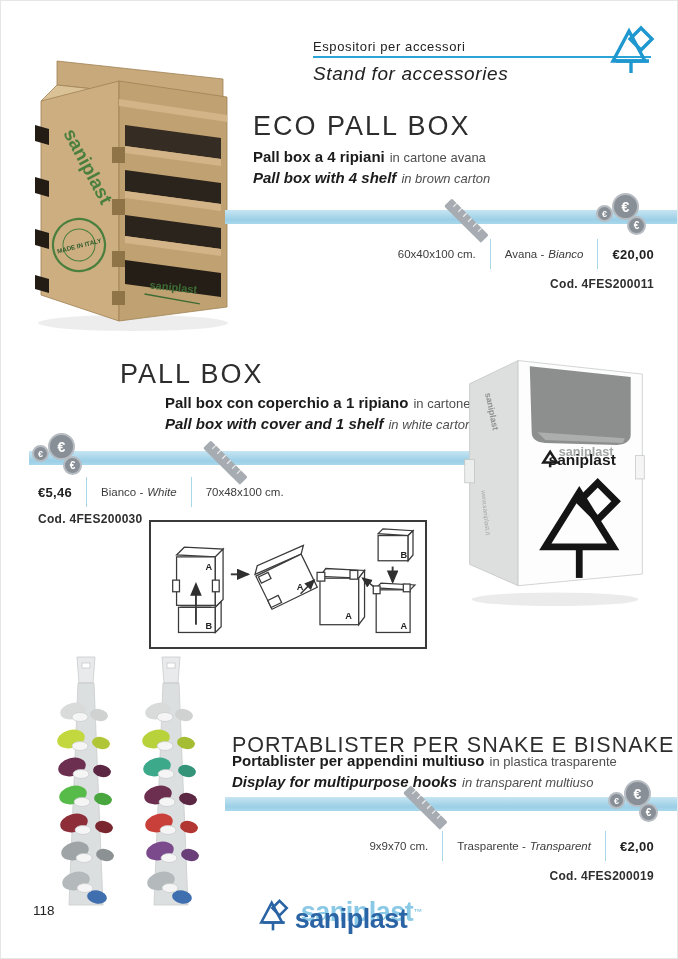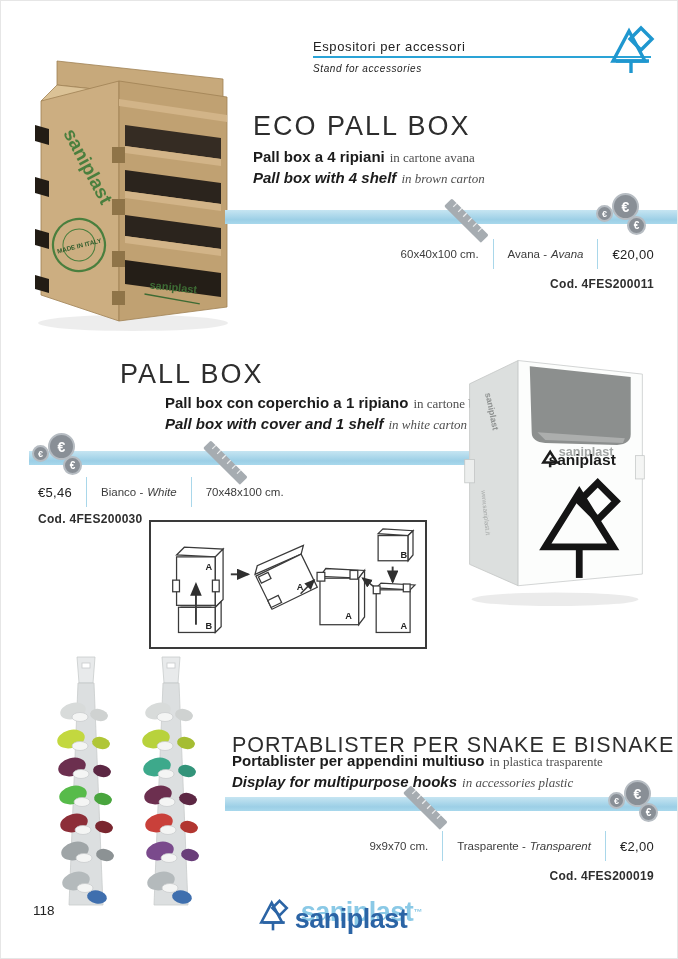--- a/index.html
+++ b/index.html
@@ -2,30 +2,30 @@
 <html><head>
 <meta charset="utf-8">
 <style>
   html,body{margin:0;padding:0;background:#fff;}
   .page{position:relative;width:678px;height:959px;background:#fff;overflow:hidden;
         font-family:"Liberation Sans",sans-serif;border:1px solid #e6e6e6;box-sizing:border-box;}
 
   
   .hdr{position:absolute;left:312px;top:38px;width:338px;}
   .hdr-it{font-size:13px;letter-spacing:.6px;color:#222;padding-bottom:2px;border-bottom:2px solid #2aa3d6;}
-  .hdr-en{font-size:10px;font-style:italic;color:#222;margin-top:5px;letter-spacing:.6px;}
+  .hdr-en{font-size:19px;font-style:italic;color:#222;margin-top:5px;letter-spacing:.6px;}
   .logo-top{position:absolute;left:604px;top:20px;}
 
   
   .ptitle{position:absolute;font-size:27px;letter-spacing:2px;color:#2d2d2d;white-space:nowrap;}
   .ptitle3{position:absolute;font-size:21.5px;letter-spacing:1px;color:#2d2d2d;white-space:nowrap;}
   .italic{font-style:italic;}
   .desc{position:absolute;font-size:13px;color:#4f4f4f;line-height:20px;white-space:nowrap;}
   .desc b{font-size:15px;color:#1b1b1b;}
-  .desc .rest{margin-left:5px;font-family:Liberation Serif, serif;}
+  .desc .rest{margin-left:5px;}
   .desc .en{font-style:italic;}
 
   
   .bar{position:absolute;height:14px;background:linear-gradient(180deg,#c6e5f2 0%,#9ccfe6 70%,#a8d8ec 100%);}
 
   
   .ruler{position:absolute;width:56px;height:56px;}
 
   
   .coins{position:absolute;width:56px;height:46px;}
@@ -34,21 +34,21 @@
   .coin.big{width:27px;height:27px;left:17px;top:0;font-size:14px;}
   .coin.s1{width:17px;height:17px;left:1px;top:12px;font-size:9px;}
   .coin.s2{width:19px;height:19px;left:32px;top:23px;font-size:10px;}
 
   
   .prow{position:absolute;display:flex;align-items:center;font-size:11.5px;color:#3c3c3c;white-space:nowrap;}
   .pcell{padding:0 14px;display:flex;gap:4px;align-items:baseline;}
   .prow.left .pcell:first-child{padding-left:0;}
   .prow.right .pcell:last-child{padding-right:0;}
   .psep{width:1px;height:30px;background:#a9d7ea;}
-  .pprice{font-weight:400;font-size:13px;color:#222;letter-spacing:.3px;}
+  .pprice{font-weight:700;font-size:13px;color:#222;letter-spacing:.3px;}
   .code{position:absolute;font-weight:700;font-size:12px;color:#2e2e2e;letter-spacing:.3px;}
 
   
   .fig{position:absolute;}
   .diagram{position:absolute;left:148px;top:519px;width:278px;height:129px;border:2px solid #3a3a3a;background:#fff;box-sizing:border-box;}
 
   
   .pagenum{position:absolute;left:32px;top:902px;font-size:13.5px;color:#222;}
   .brand{position:absolute;left:0;right:0;top:894px;display:flex;justify-content:center;align-items:flex-end;gap:5px;}
   .brand-text{position:relative;font-weight:700;font-size:27px;color:#2b64a5;letter-spacing:-.5px;line-height:1;}
@@ -149,21 +149,21 @@
     <div class="coin big">€</div>
     <div class="coin s1">€</div>
     <div class="coin s2">€</div>
   </div>
 
   <div class="prow right" style="right:23px;top:238px;">
     <div class="pcell">60x40x100 cm.</div>
     <div class="psep"></div>
     <div class="pcell">
       <span>Avana -</span>
-      <span class="italic">Avana</span>
+      <span class="italic">Bianco</span>
     </div>
     <div class="psep"></div>
     <div class="pcell pprice">€20,00</div>
   </div>
   <div class="code" style="right:23px;top:276px;">Cod. 4FES200011</div>
 
   <div class="ptitle" style="left:119px;top:358px;">PALL BOX</div>
   <div class="desc" style="left:119px;top:392px;margin-left:45px;">
     <div><b>Pall box con coperchio a 1 ripiano</b><span class="rest">in cartone bianco</span></div>
     <div class="en"><b>Pall box with cover and 1 shelf</b><span class="rest">in white carton</span></div>
@@ -347,21 +347,21 @@
           <ellipse cx="151" cy="244" rx="10" ry="6.5" fill="#3f6fae" transform="rotate(10 151 244)"></ellipse>
           <ellipse cx="139" cy="235" rx="8" ry="4.5" fill="#f4f5f4" stroke="#c6c9ca" stroke-width="0.7"></ellipse>
         </g>
       </g>
     </svg>
   </div>
 
   <div class="ptitle3" style="left:231px;top:688px;margin-top:44px;">PORTABLISTER PER SNAKE E BISNAKE</div>
   <div class="desc" style="left:231px;top:750px;">
     <div><b>Portablister per appendini multiuso</b><span class="rest">in plastica trasparente</span></div>
-    <div class="en"><b>Display for multipurpose hooks</b><span class="rest">in accessories plastic</span></div>
+    <div class="en"><b>Display for multipurpose hooks</b><span class="rest">in transparent multiuso</span></div>
   </div>
 
   <div class="bar" style="left:224px;top:796px;width:454px;"></div>
   <div class="ruler" style="left:396px;top:779px;">
     <svg width="56" height="56" viewBox="0 0 56 56">
       <g transform="rotate(45 28 28)">
         <rect x="2" y="22" width="52" height="11" rx="1.5" fill="#a6acb1"></rect>
         <g stroke="#fff" stroke-opacity="0.8" stroke-width="1.2">
           <line x1="9" y1="22" x2="9" y2="27"></line>
             <line x1="16" y1="22" x2="16" y2="27"></line>

